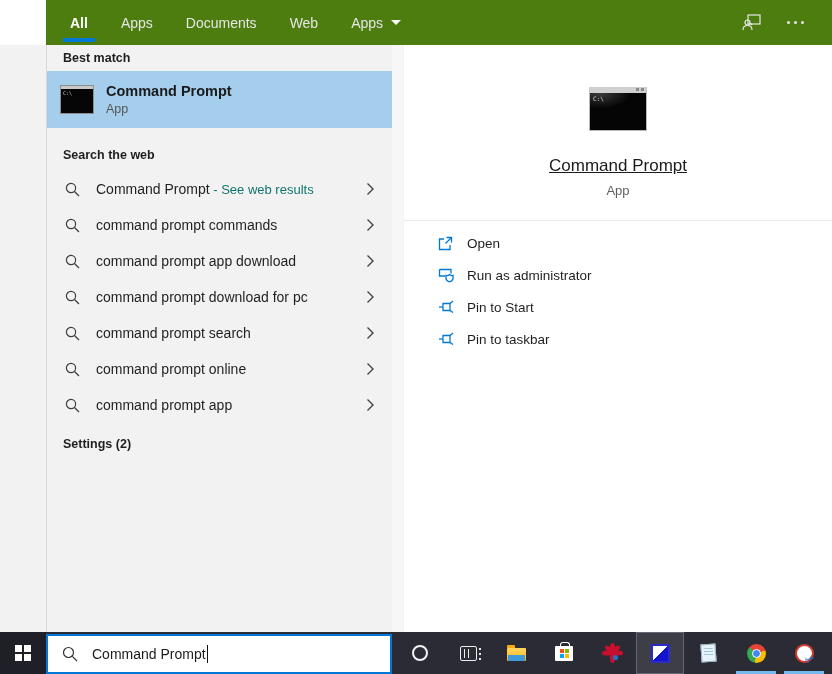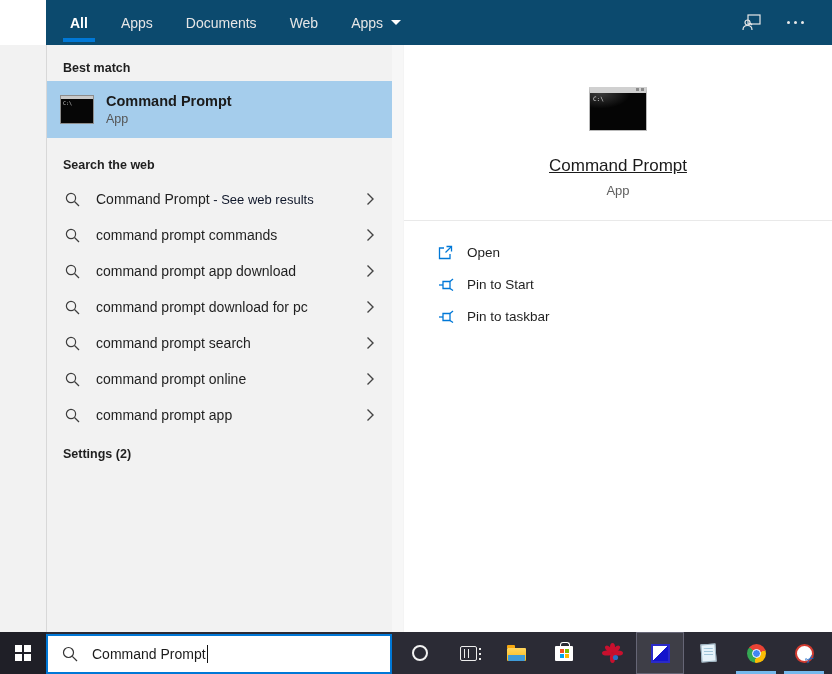--- a/index.html
+++ b/index.html
@@ -4,72 +4,72 @@
 <style>
   * { margin:0; padding:0; box-sizing:border-box; }
   html,body { width:832px; height:674px; overflow:hidden; }
   body { font-family:"Liberation Sans","DejaVu Sans",sans-serif; position:relative; background:#f4f4f4; }
 
   
   .left-strip { position:absolute; left:0; top:0; width:46px; height:632px; background:#f2f2f2; }
   .left-strip .corner { position:absolute; left:0; top:0; width:46px; height:45px; background:#ffffff; }
 
   
-  .topbar { position:absolute; left:46px; top:0; right:0; height:45px; background:#0c4a6e;
+  .topbar { position:absolute; left:46px; top:0; right:0; height:45px; background:#4d7c0f;
             display:flex; align-items:stretch; padding-left:24px; }
   .tabs { display:flex; gap:33px; }
   .tab { position:relative; display:flex; align-items:center; color:#e6e6e6; font-size:14px; cursor:default; }
   .tab.active { color:#ffffff; font-weight:bold; }
   .tab.active::after { content:""; position:absolute; left:-7px; right:-7px; bottom:3px; height:4px; background:#0078d7; }
   .tab .caret { width:0; height:0; border-left:5px solid transparent; border-right:5px solid transparent;
                 border-top:5px solid #ffffff; margin-left:8px; }
   .topbar-right { margin-left:auto; display:flex; align-items:center; gap:26px; padding-right:28px; }
   .dots { display:flex; gap:4px; }
   .dots i { width:3px; height:3px; border-radius:50%; background:#e8e8e8; }
 
   
   .flyout-left { position:absolute; left:46px; top:45px; width:357px; height:587px; background:#f2f2f2;
                  border-left:1px solid #d8d8d8; }
   .scroll-strip { position:absolute; right:0; top:0; width:11px; height:100%; background:#f7f7f7; }
   .section-header { height:26px; display:flex; align-items:center; padding:0 16px;
-                    font-size:12.5px; font-weight:bold; color:#1f1f1f;margin-top:10px; }
+                    font-size:12.5px; font-weight:bold; color:#1f1f1f; }
   .best-match-row { height:57px; background:#a5cdec; display:flex; align-items:center; padding:0 14px; cursor:default; }
   .bm-text { margin-left:13px; }
   .bm-title { font-size:14.5px; font-weight:bold; color:#1b1b1b; line-height:19px; }
   .bm-sub { font-size:12.5px; color:#555555; line-height:16px; }
 
   .cmd-icon-sm { width:32px; height:27px; background:#060606; border-top:3px solid #c9c9c9;
                  box-shadow:0 0 0 1px #8d8d8d; position:relative; flex:none; }
   .cmd-icon-sm .cprompt { position:absolute; left:2px; top:1px; color:#cccccc; font-size:5px;
                           font-family:"DejaVu Sans Mono",monospace; }
 
   .web-list { margin-top:14px; }
   .web-row { height:36px; display:flex; align-items:center; padding:0 14px 0 18px; cursor:default; }
   .web-row .mag { flex:none; margin-right:16px; display:flex; }
   .web-row .txt { font-size:14px; color:#1f1f1f; white-space:pre; }
   .web-row .txt .b { font-weight:normal; }
-  .web-row .txt .gray { color:#0f172a; font-size:13px; }
+  .web-row .txt .gray { color:#0f766e; font-size:13px; }
   .web-row .chev { margin-left:auto; margin-right:14px; display:flex; }
 
   .settings-header { margin-top:8px; }
 
   
   .flyout-right { position:absolute; left:404px; top:45px; width:428px; height:587px; background:#ffffff;
                   display:flex; flex-direction:column; align-items:center; }
   .cmd-icon-lg { width:58px; height:44px; margin-top:42px; background:radial-gradient(ellipse 90% 70% at 18% 0%, #3c3c3c, #050505 60%);
                  border:1px solid #b9b9b9; border-top:6px solid #d0d0d0; position:relative; }
   .cmd-icon-lg .cprompt { position:absolute; left:3px; top:2px; color:#d8d8d8; font-size:6px;
                           font-family:"DejaVu Sans Mono",monospace; }
   .cmd-icon-lg .win-dots { position:absolute; right:2px; top:-5px; display:flex; gap:2px; }
   .cmd-icon-lg .win-dots i { width:3px; height:3px; background:#8a8a8a; }
   .rp-title { margin-top:25px; font-size:17px; color:#1b1b1b; text-decoration:underline; cursor:default; }
   .rp-sub { margin-top:7px; font-size:13px; color:#5f5f5f; }
   .rp-divider { width:100%; height:1px; background:#e9e9e9; margin-top:22px; }
   .actions { width:100%; padding:15px 0 0 34px; display:flex; flex-direction:column; }
-  .action-row { height:32px; display:flex; align-items:center; cursor:default; }
+  .action-row { height:32px; display:flex; align-items:flex-start; cursor:default; }
   .action-row .aicon { width:16px; display:flex; margin-right:13px; }
   .action-row .alabel { font-size:13.5px; color:#1f1f1f; }
 
   
   .taskbar { position:absolute; left:0; bottom:0; width:832px; height:42px; background:#2b2b35; }
   .start-btn { position:absolute; left:0; top:0; width:46px; height:42px; display:flex; align-items:center;
                justify-content:center; background:#1f1f27; cursor:default; }
   .win-logo { display:grid; grid-template-columns:7px 7px; grid-template-rows:7px 7px; gap:1.5px; }
   .win-logo i { background:#ffffff; }
 
@@ -304,20 +304,29 @@
   <div class="actions">
     <div class="action-row">
       <span class="aicon">
         <svg width="15" height="15" viewBox="0 0 15 15" fill="none" stroke="#0078d7" stroke-width="1.3">
           <path d="M6 3 H1.5 V13.5 H12 V9"></path>
             <path d="M8.5 1.5 H13.5 V6.5"></path>
             <path d="M13.5 1.5 L7.5 7.5"></path>
         </svg>
       </span>
       <span class="alabel">Open</span>
+    </div>
+    <div class="action-row">
+      <span class="aicon">
+        <svg width="16" height="15" viewBox="0 0 16 15" fill="none" stroke="#0078d7" stroke-width="1.3">
+          <path d="M1.5 1.5 H13 V5.5 M1.5 1.5 V8 H7"></path>
+          <path d="M11.5 6.5 c1.2 1 2.6 1.2 3.5 0.9 v3.1 c0 2-2.2 3-3.5 3.5 c-1.3-0.5-3.5-1.5-3.5-3.5 V7.4 c0.9 0.3 2.3 0.1 3.5-0.9 z"></path>
+        </svg>
+      </span>
+      <span class="alabel">Run as administrator</span>
     </div>
     <div class="action-row">
       <span class="aicon">
         <svg width="16" height="13" viewBox="0 0 16 13" fill="none" stroke="#0078d7" stroke-width="1.3">
           <path d="M1 7 H5"></path>
             <path d="M5 3.5 H12 V10.5 H5 Z"></path>
             <path d="M12 3.5 L15 1"></path>
             <path d="M12 10.5 L15 12.5"></path>
         </svg>
       </span>

